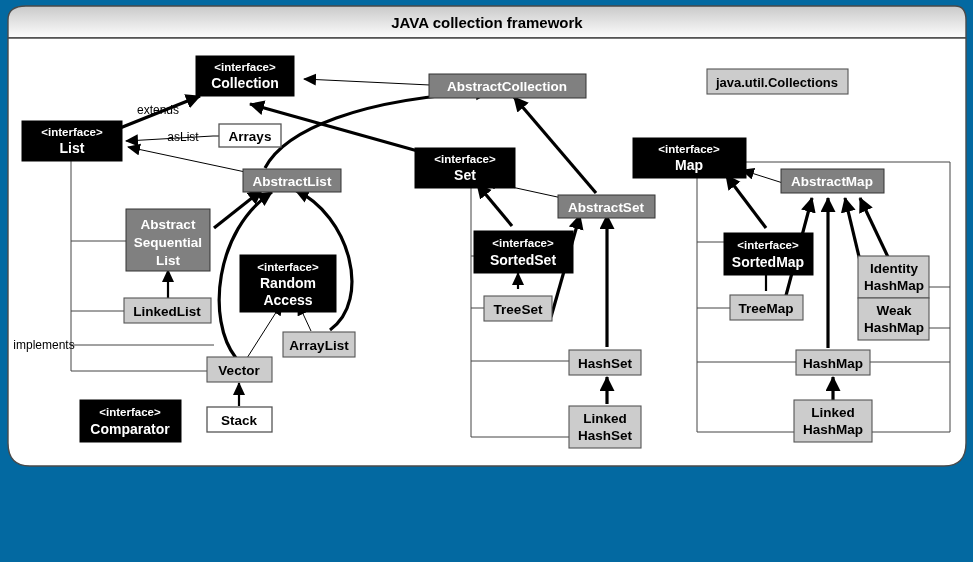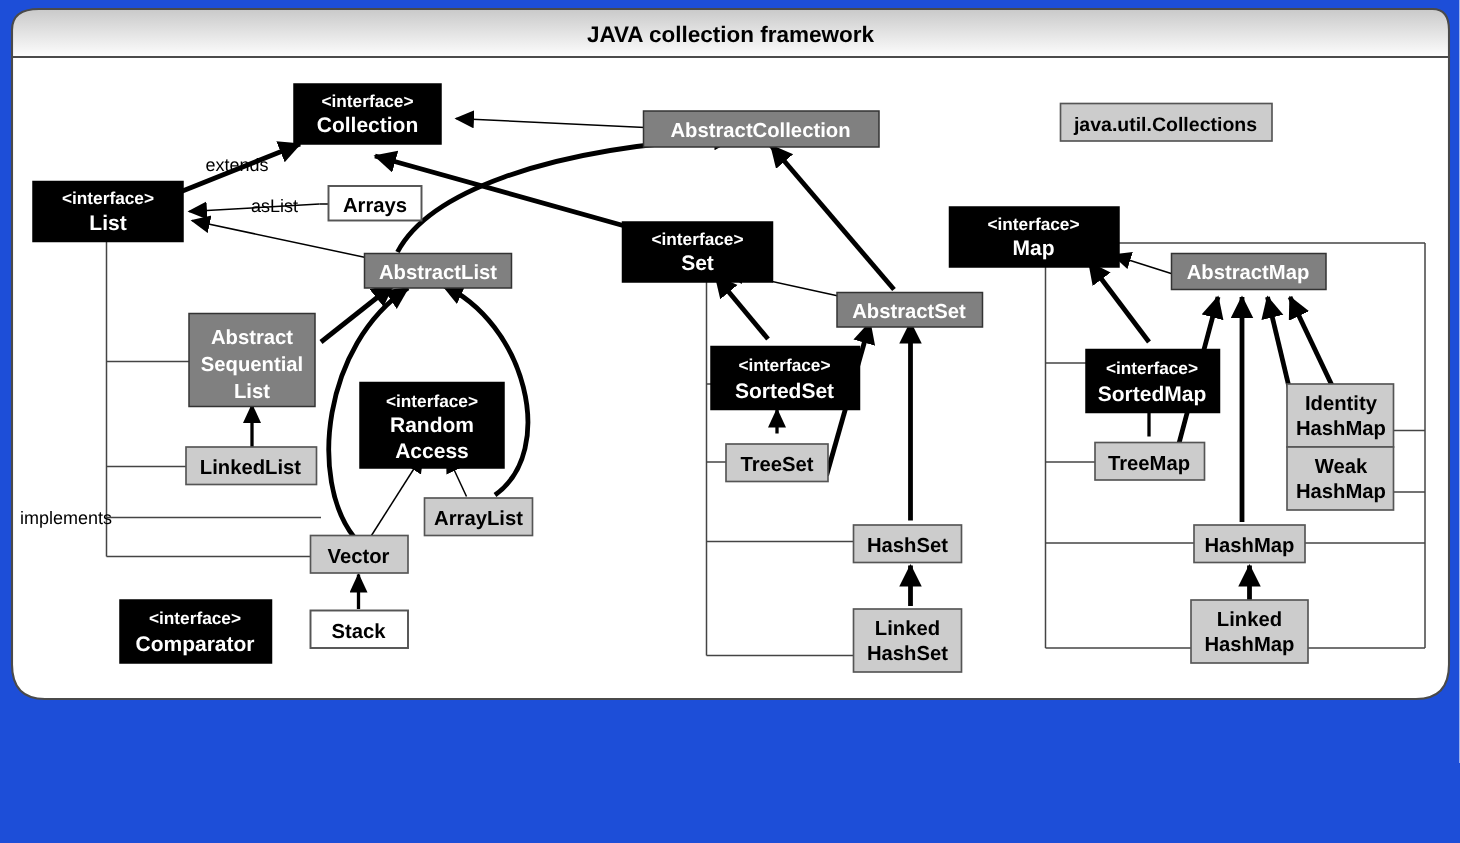--- a/index.html
+++ b/index.html
@@ -1,17 +1,17 @@
 <!DOCTYPE html>
 <html><head>
 <meta charset="utf-8">
 <style>
   html,body{margin:0;padding:0;background:#ffffff;}
   body{font-family:"Liberation Sans",sans-serif;}
-  #stage{position:relative;width:973px;height:562px;overflow:hidden;background:#1d4ed8;}
+  #stage{position:relative;width:973px;height:562px;overflow:hidden;background:#0369a1;}
   svg{display:block;}
   .wtitle{
     font-family:"Liberation Sans",sans-serif;
     font-size:15px;font-weight:bold;fill:#000;
   }
   .boxlabel{font-family:"Liberation Sans",sans-serif;font-weight:bold;}
   .lbl-dark{fill:#ffffff;}
   .lbl-light{fill:#000000;}
   .lbl-white-on-gray{fill:#ffffff;}
   .edgelabel{font-family:"Liberation Sans",sans-serif;font-size:12px;fill:#000;font-weight:normal;}

